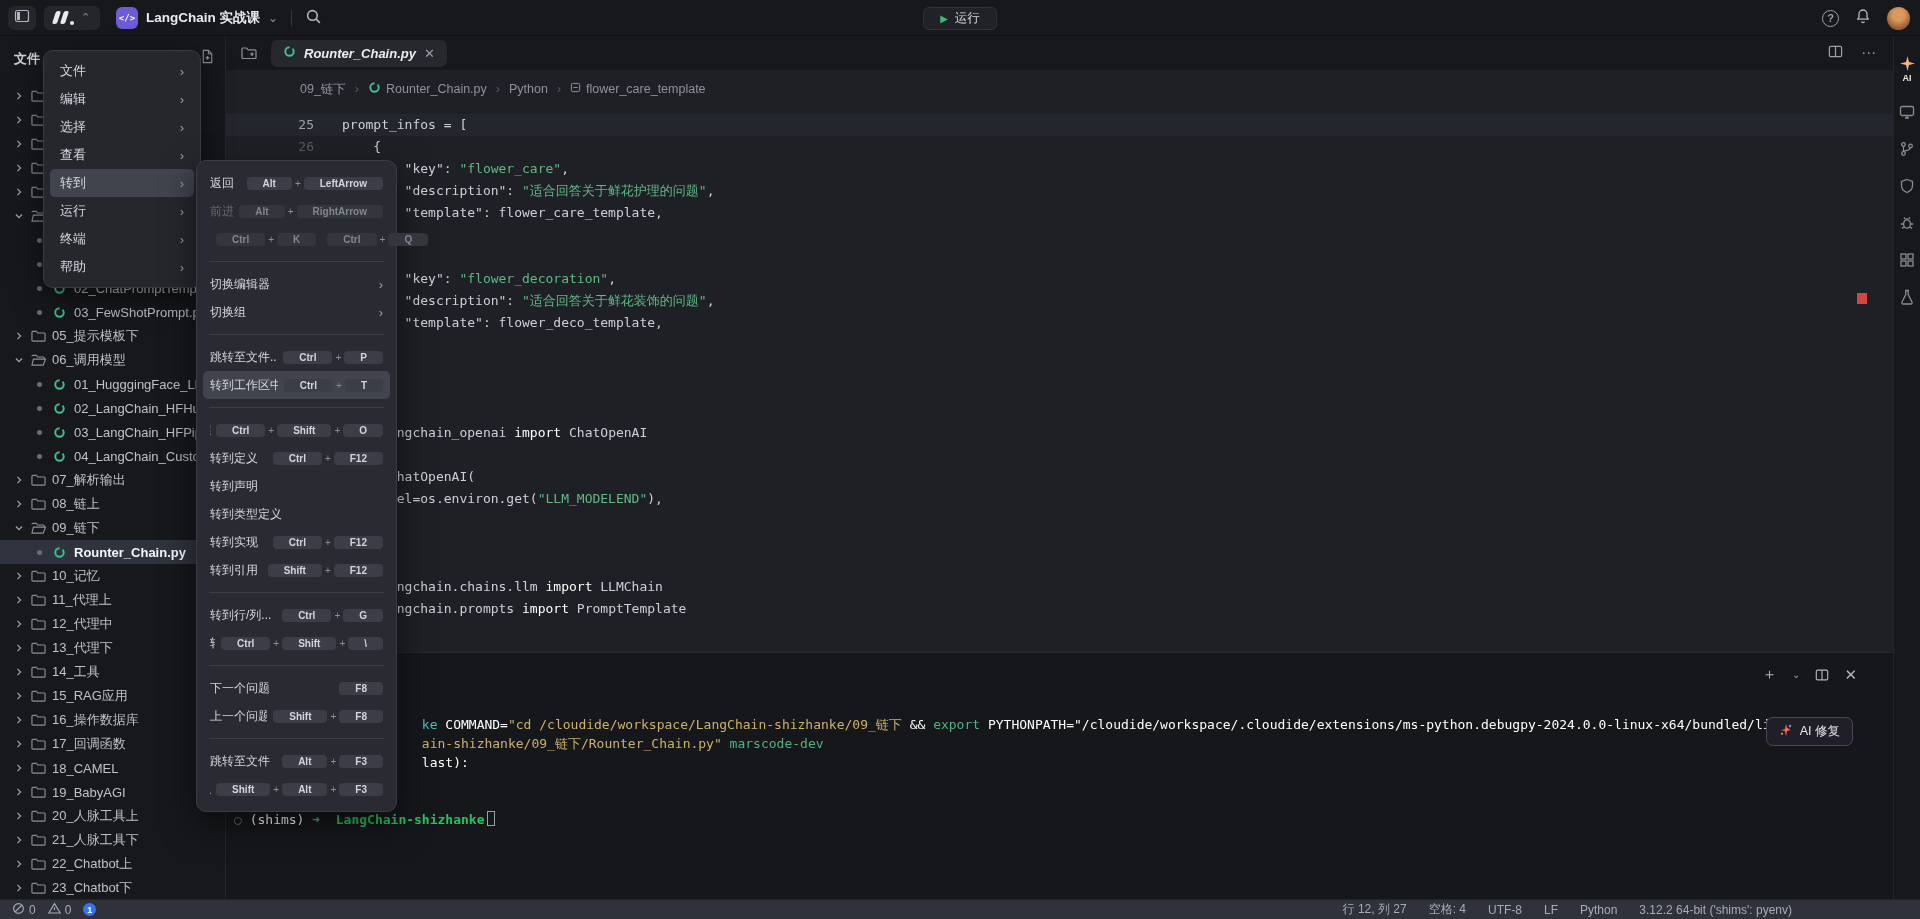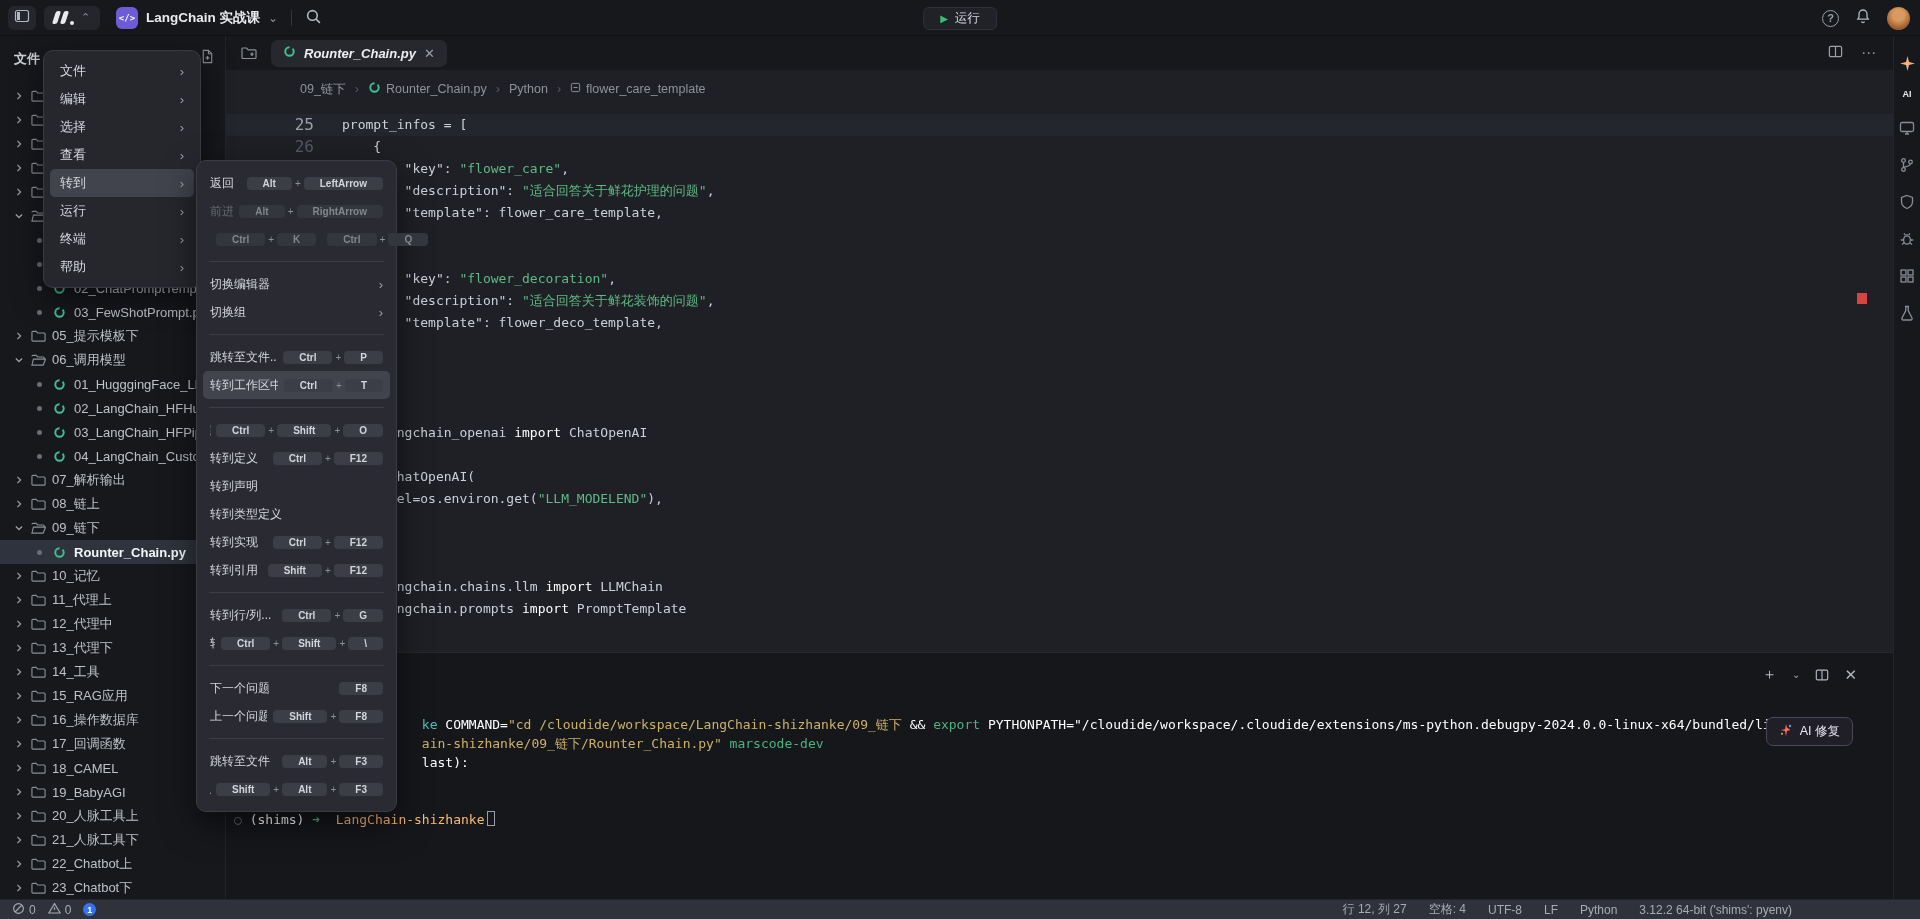--- a/index.html
+++ b/index.html
@@ -49,41 +49,41 @@
 .tabname{font-style:italic;font-size:13px;color:#eceef2;font-weight:700}
 .tabx{color:#9ba0a8;font-size:13px;font-weight:700}
 .tabright{position:absolute;right:16px;top:0;height:34px;display:flex;gap:18px;align-items:center;color:#8b9098}
 .dots{font-size:15px;letter-spacing:1px}
 .crumbs{height:38px;display:flex;align-items:center;padding-left:74px;font-size:12.5px;color:#8d929b;gap:9px}
 .csep{color:#565b64}
 .crumb{display:flex;align-items:center;gap:5px;cursor:pointer}
 .code{position:relative;padding-top:6px;font-family:"DejaVu Sans Mono","Liberation Mono",monospace;font-size:13px}
 .cl{display:flex;height:22px;line-height:22px}
 .cl.cur{background:#24262d}
-.ln{width:116px;padding-right:28px;text-align:right;color:#545a64;font-size:16px;flex-shrink:0}
+.ln{width:116px;padding-right:28px;text-align:right;color:#545a64;font-size:13px;flex-shrink:0}
 .cl.cur .ln{color:#9aa1ac}
 .ct{white-space:pre}
 .ct .d{color:#ccd1d9}.ct .s{color:#5fba85}.ct .k{color:#ffffff}
 .rulermark{position:absolute;left:1857px;top:293px;width:10px;height:11px;background:#d64541;z-index:30}
 
 
 .panel{position:absolute;left:226px;top:652px;width:1667px;height:247px;background:#16171b;border-top:1px solid #26282d}
 .pacts{position:absolute;top:12px;right:36px;display:flex;gap:15px;align-items:center;color:#b2b7bf}
 .pacts .pi{cursor:pointer;display:flex;align-items:center;font-size:15px}
 .pacts .sm{font-size:10px;color:#9aa0a8}
 .plines{position:absolute;top:62px;left:8px;right:16px;font-family:"DejaVu Sans Mono","Liberation Mono",monospace;font-size:13px}
 .tl{height:19px;line-height:19px;white-space:pre;overflow:hidden}
 .tl .d{color:#ffffff}.tl .y{color:#cdb269}.tl .g{color:#4db380}.tl .cy{color:#45c3bd}
-.tl .dir{color:#fdba74;font-weight:400}.tl .dim{color:#6a6f78}
+.tl .dir{color:#22c55e;font-weight:700}.tl .dim{color:#6a6f78}
 .cursorbox{display:inline-block;width:8px;height:15px;border:1px solid #9aa0a9;vertical-align:-2px;margin-left:3px}
 .aifix{position:absolute;top:64px;right:40px;height:29px;padding:0 12px;background:#201f27;border:1px solid #4c4659;border-radius:7px;display:flex;align-items:center;gap:7px;font-size:12.5px;color:#e8e9ee;z-index:5;cursor:pointer}
 
 
 .rail{position:absolute;right:0;top:36px;width:27px;height:863px;background:#17181c;border-left:1px solid #23252a;display:flex;flex-direction:column;align-items:center;padding-top:20px;gap:21px}
-.aib{display:flex;flex-direction:column;align-items:center;gap:18px;font-size:9px;font-weight:700;color:#e8eaee;}
+.aib{display:flex;flex-direction:column;align-items:center;gap:2px;font-size:9px;font-weight:700;color:#e8eaee;}
 .rico{display:flex;cursor:pointer}
 
 
 .statusbar{position:absolute;left:0;bottom:0;width:1920px;height:20px;background:#2f323a;border-top:1px solid #24262b;display:flex;align-items:center;font-size:12px;color:#a6abb5}
 .sbl{display:flex;gap:12px;padding-left:12px;align-items:center}
 .sbitem{display:flex;align-items:center;gap:4px;cursor:pointer}
 .badge{width:13px;height:13px;border-radius:50%;background:#3574f0;color:#fff;font-size:9px;font-weight:700;display:flex;align-items:center;justify-content:center}
 .sbr{margin-left:auto;display:flex;gap:22px;padding-right:128px}
 
 

